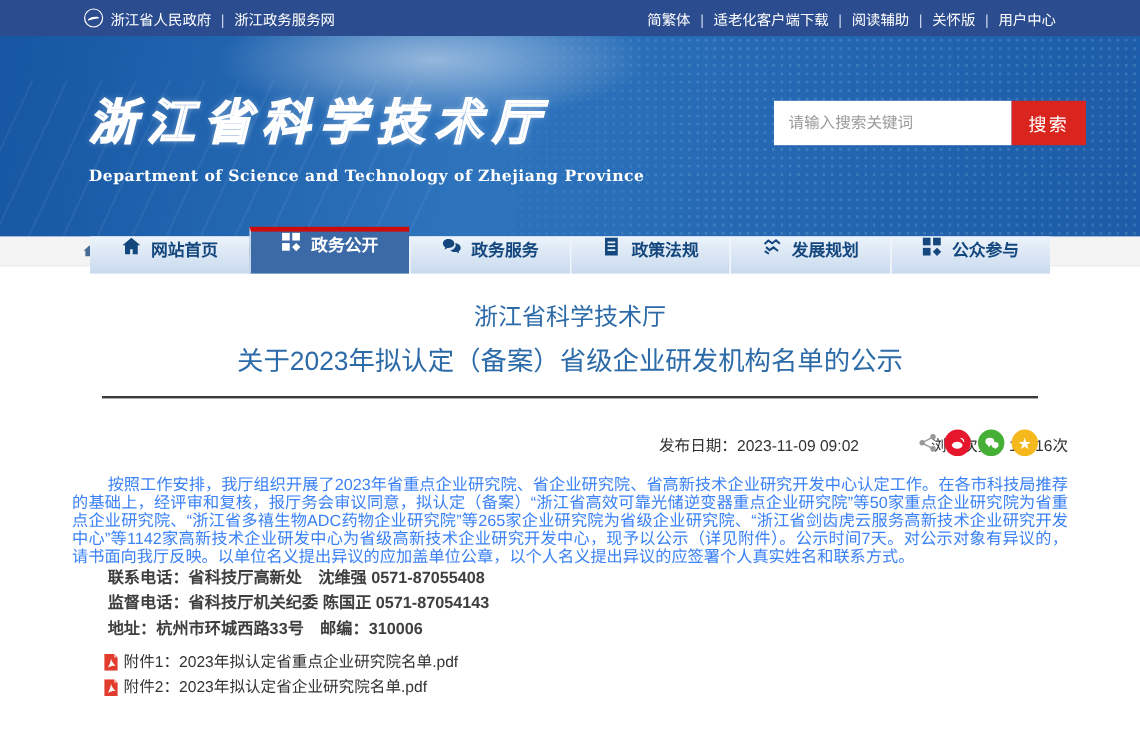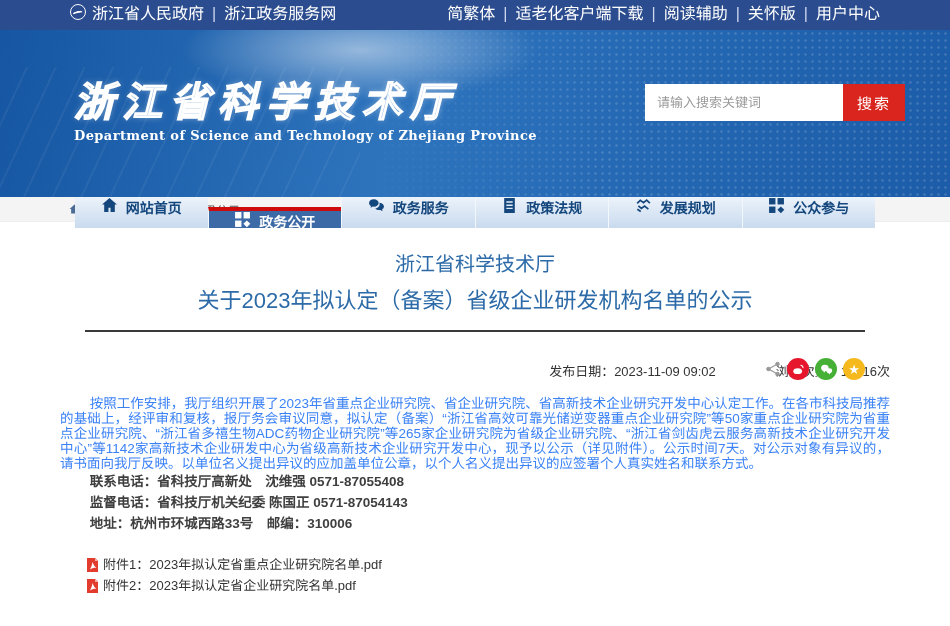--- a/index.html
+++ b/index.html
@@ -5,22 +5,22 @@
   * { margin:0; padding:0; box-sizing:border-box; }
   html,body { width:950px; height:626px; }
   body {
     font-family:"Liberation Sans","DejaVu Sans",sans-serif;
     background:#ffffff; position:relative; overflow:hidden;
   }
 
   
   .topbar {
     height:30px; background:#2b4c8e; color:#fff;
-    display:flex; justify-content:space-between; align-items:flex-start;
-    padding:0 70px; font-size:16px;
+    display:flex; justify-content:space-between; align-items:center;
+    padding:0 70px; font-size:12px;
   }
   .tb-left, .tb-right { display:flex; align-items:center; }
   .gov-logo {
     width:16px; height:16px; border:1px solid #fff; border-radius:50%;
     margin-right:6px; position:relative; flex:0 0 auto;
   }
   .gov-logo::after{
     content:""; position:absolute; left:2px; top:6px; width:10px; height:3px;
     border-top:2px solid #fff; border-radius:50%; transform:rotate(-12deg);
   }
@@ -50,21 +50,21 @@
   }
   .logo-block { position:absolute; left:74px; top:40px; color:#fff; z-index:2; }
   .logo-cn {
     font-size:40px; font-weight:bold; font-style:italic; letter-spacing:8px;
     color:rgba(255,255,255,.15);
     -webkit-text-stroke:1.5px #ffffff;
     text-shadow:0 0 6px rgba(255,255,255,.45);
     white-space:nowrap;
   }
   .logo-en {
-    margin-top:0; font-family:"DejaVu Serif","Liberation Serif",serif;
+    margin-top:12px; font-family:"DejaVu Serif","Liberation Serif",serif;
     font-weight:bold; font-size:13px; letter-spacing:.4px; white-space:nowrap;
   }
   .search-box {
     position:absolute; right:45px; top:54px; display:flex; z-index:3;
   }
   .search-input {
     width:198px; height:37px; border:none; outline:none; background:#fff;
     padding:0 12px; font-size:13px; color:#333;
     font-family:"Liberation Sans","DejaVu Sans",sans-serif;
   }
@@ -80,21 +80,21 @@
     position:absolute; left:75px; top:185px; width:800px; height:43px;
     display:flex; align-items:flex-end; z-index:5;
   }
   .nav-item {
     flex:1 1 0; height:31px; display:flex; align-items:flex-start; justify-content:center;
     gap:8px; font-size:14px; font-weight:bold; color:#14477d; cursor:pointer;
     background:linear-gradient(#ecf3fb,#c9daee);
   }
   .nav-item + .nav-item { border-left:1px solid #f2f7fc; }
   .nav-item.active {
-    height:21px; background:#3b6aa6; color:#ffffff;
+    height:39px; background:#3b6aa6; color:#ffffff;
     border-top:4px solid #cf0a0a;
   }
   .nav-ico { width:17px; height:17px; flex:0 0 auto; display:block; }
   .nav-ico path, .nav-ico rect, .nav-ico circle { fill:currentColor; }
   .nav-ico .stroke { fill:none; stroke:currentColor; stroke-width:1.6; }
 
   
   .breadcrumb {
     height:25px; background:#f4f4f4; border-bottom:1px solid #ededed;
     display:flex; align-items:center; padding-left:68px;
@@ -133,21 +133,21 @@
   .s-glyph { width:13px; height:13px; display:block; }
   .s-glyph path, .s-glyph circle, .s-glyph ellipse { fill:#fff; }
 
   .a-body {
     margin-top:13px; font-size:13.5px; color:#3b82f6; line-height:15px;
     text-align:justify; text-indent:2.2em;
   }
   .a-contact { font-size:13.5px; color:#3f3f3f; line-height:21px; text-indent:2.2em;font-weight:bold; }
   .a-contact:first-of-type { margin-top:2px; }
 
-  .attachments { margin-top:20px; }
+  .attachments { margin-top:7px; }
   .attach-row {
     display:flex; align-items:center; gap:4px; line-height:21px;
     font-size:13px; color:#333; padding-left:26px; cursor:pointer;
   }
   .pdf-ico { width:13px; height:14px; flex:0 0 auto; }
 </style>
 </head>
 <body>
 
 <div class="topbar">

